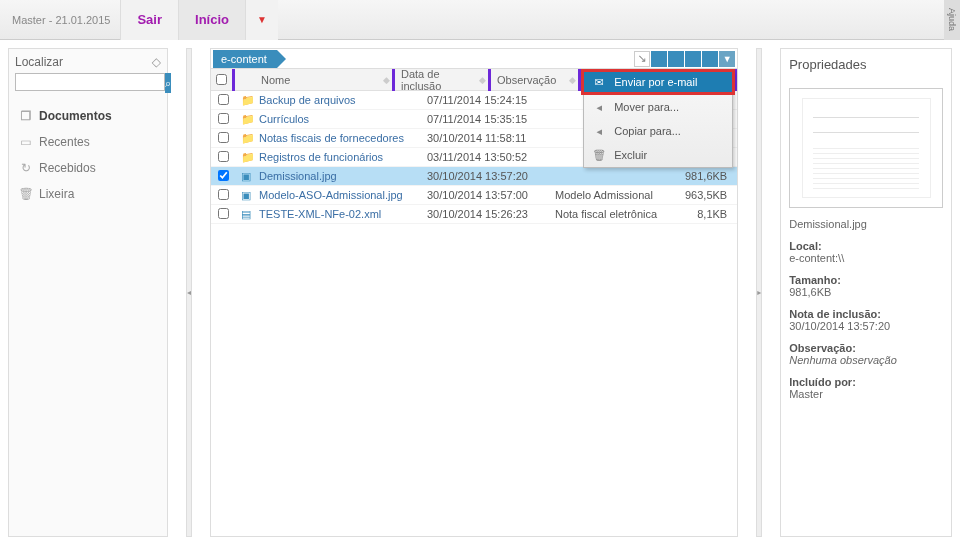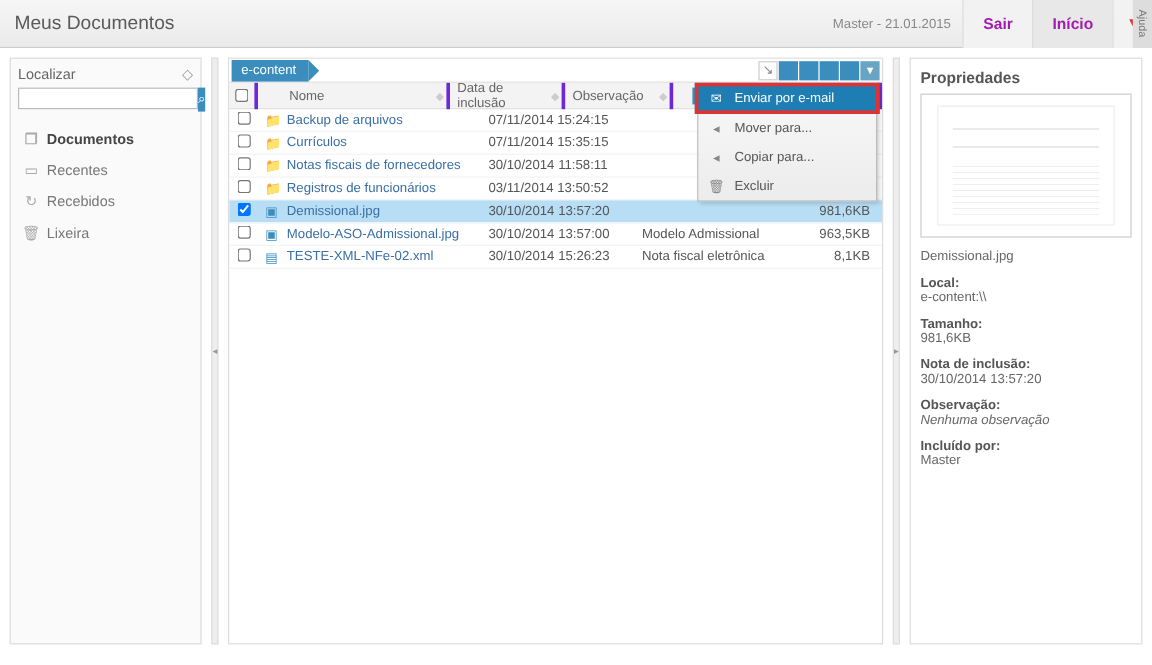--- a/index.html
+++ b/index.html
@@ -4,21 +4,21 @@
 <style>
   * { box-sizing: border-box; margin: 0; padding: 0; }
   html, body { width: 960px; height: 554px; font-family: Arial, Helvetica, sans-serif; font-size: 11px; color: #444; background: #fff; overflow: hidden; }
   .topbar { height: 40px; background: linear-gradient(#f6f6f6,#eaeaea); border-bottom: 1px solid #ccc; display: flex; align-items: center; padding: 0 0 0 12px; }
   .topbar .title { font-size: 16px; color: #5a5a5a; flex: 1; }
   .topbar .user { font-size: 11px; color: #888; margin-right: 10px; }
   .topbar .btn { height: 40px; padding: 0 16px; display: flex; align-items: center; font-size: 13px; color: #a21caf; border-left: 1px solid #ddd; background: #f2f2f2; cursor: pointer; font-weight: bold; }
   .topbar .btn.home { background: #e8e8e8; }
   .topbar .btn.tri { width: 32px; justify-content: center; color: #d33; font-size: 10px; }
   .help-tab { position: absolute; right: 0; top: 0; width: 16px; height: 40px; background: #ddd; color: #777; font-size: 9px; writing-mode: vertical-rl; text-align: center; line-height: 16px; cursor: pointer; }
-  .main { display: flex; height: 505px; padding: 8px; gap: 8px; background: #fff; }
+  .main { display: flex; height: 505px; padding: 8px; gap: 18px; background: #fff; }
   .sidebar { width: 160px; background: #fafafa; border: 1px solid #ddd; padding: 6px; position: relative; }
   .sidebar .loc-row { display: flex; align-items: center; justify-content: space-between; margin-bottom: 4px; }
   .sidebar .loc-label { font-size: 12px; color: #666; }
   .sidebar .loc-clear { font-size: 12px; color: #999; cursor: pointer; }
   .sidebar .search-row { display: flex; margin-bottom: 10px; }
   .sidebar input[type=text] { flex: 1; border: 1px solid #bbb; height: 18px; padding: 1px 3px; font-size: 11px; }
   .sidebar .search-btn { width: 18px; height: 20px; background: #3a8dbc; color: #fff; display:flex; align-items:center; justify-content:center; font-size:11px; cursor:pointer; }
   .nav-item { display: flex; align-items: center; gap: 6px; padding: 6px 4px; font-size: 12px; color: #777; cursor: pointer; }
   .nav-item .nico { width: 14px; height: 14px; display:inline-flex; align-items:center; justify-content:center; color:#aaa; }
   .nav-item.active { font-weight: bold; color: #444; }
@@ -51,38 +51,37 @@
   .row .c.dl { flex:1; text-align:right; padding-right:10px; }
   .row.selected { background:#b7def5; }
   .folder-ico { color:#e7b93b; }
   .file-ico { color:#3a8dbc; }
   .ctx-menu { position:absolute; width:150px; background:linear-gradient(#f8f8f8,#ececec); border:1px solid #bbb; box-shadow:2px 2px 4px rgba(0,0,0,.2); font-size:11px; z-index:10; }
   .ctx-item { display:flex; align-items:center; gap:8px; height:24px; padding:0 8px; cursor:pointer; color:#555; }
   .ctx-item .cico { width:14px; text-align:center; color:#888; }
   .ctx-item.email { background:#1e7db2; color:#fff; border:3px solid #d33; margin:-3px -3px 0 -3px; height:26px; }
   .ctx-item.email .cico { color:#fff; }
   .props { width:194px; border:1px solid #ddd; padding:8px; font-size:11px; color:#555; }
-  .props h3 { font-size:13px; font-weight:bold; color:#555; margin-bottom:6px; }
+  .props h3 { font-size:13px; font-weight:normal; color:#555; margin-bottom:16px; }
   .thumb { width:100%; height:120px; border:1px solid #ccc; background:#fff; margin-bottom:10px; display:flex; align-items:center; justify-content:center; }
   .thumb-inner { width:85%; height:85%; background:linear-gradient(#fff,#fff); border:1px solid #eee; position:relative; }
   .thumb-inner::before, .thumb-inner::after { content:""; position:absolute; left:8%; right:8%; height:1px; background:#ddd; }
   .thumb-inner::before { top:18%; } .thumb-inner::after { top:34%; }
   .thumb-lines { position:absolute; left:8%; right:8%; top:46%; bottom:8%; background:repeating-linear-gradient(#fff,#fff 4px,#eee 4px,#eee 5px); }
   .prop-block { margin-bottom:10px; }
   .prop-label { font-weight:bold; color:#555; }
   .prop-val { color:#666; }
   .prop-val.it { font-style:italic; }
   .collapse-handle { width:6px; background:#eee; border:1px solid #ddd; cursor:pointer; display:flex; align-items:center; justify-content:center; color:#999; font-size:8px; }
   input[type=checkbox]{ width:11px; height:11px; }
 </style>
 </head>
 <body>
 
 <div class="topbar">
-  <div class="title">Meus Documentos</div>
   <div class="user">Master  -  21.01.2015</div>
   <div class="btn">Sair</div>
   <div class="btn home">Início</div>
   <div class="btn tri">▼</div>
   <div class="help-tab">Ajuda</div>
 </div>
 
 <div class="main">
   <div class="sidebar">
     <div class="loc-row">

